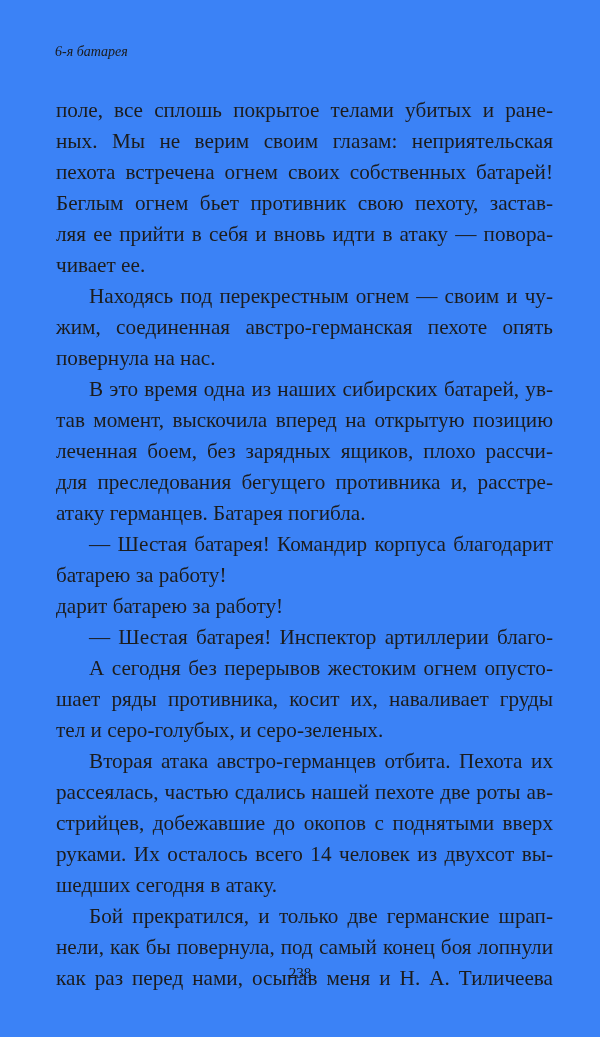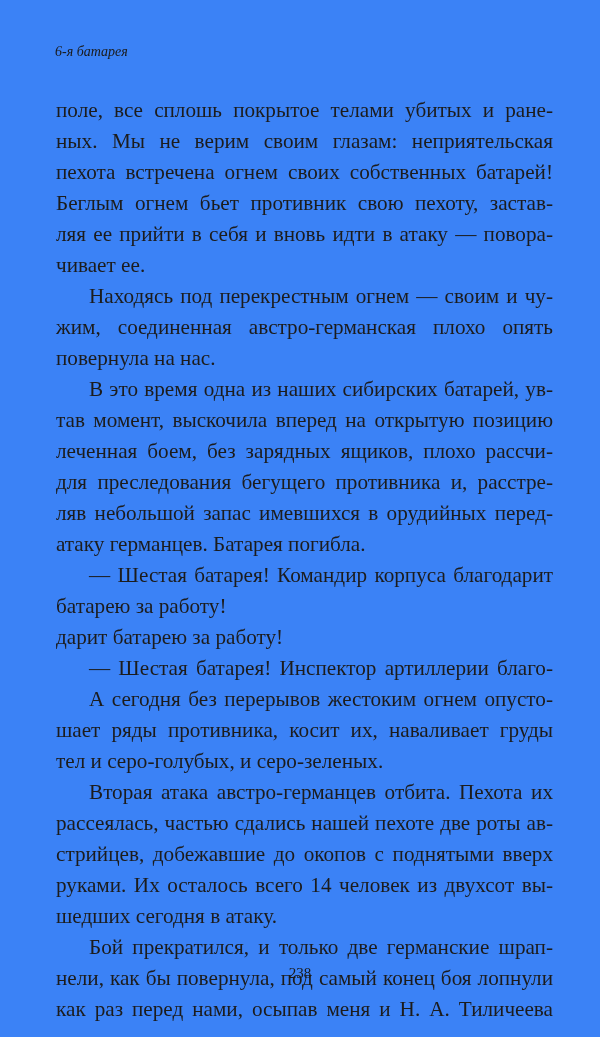--- a/index.html
+++ b/index.html
@@ -33,29 +33,28 @@
       <div>
         <span class="line">поле, все сплошь покрытое телами убитых и ране-</span>
         <span class="line">ных. Мы не верим своим глазам: неприятельская</span>
         <span class="line">пехота встречена огнем своих собственных батарей!</span>
         <span class="line">Беглым огнем бьет противник свою пехоту, застав-</span>
         <span class="line">ляя ее прийти в себя и вновь идти в атаку — повора-</span>
         <span class="line last">чивает ее.</span>
       </div>
       <div>
         <span class="line indent">Находясь под перекрестным огнем — своим и чу-</span>
-        <span class="line">жим, соединенная австро-германская плохо опять</span>
+        <span class="line">жим, соединенная австро-германская пехоте опять</span>
         <span class="line last">повернула на нас.</span>
       </div>
       <div>
         <span class="line indent">В это время одна из наших сибирских батарей, ув-</span>
         <span class="line">тав момент, выскочила вперед на открытую позицию</span>
         <span class="line">леченная боем, без зарядных ящиков, плохо рассчи-</span>
         <span class="line">для преследования бегущего противника и, расстре-</span>
-        <span class="line">ляв небольшой запас имевшихся в орудийных перед-</span>
         <span class="line last">атаку германцев. Батарея погибла.</span>
       </div>
       <div>
         <span class="line indent">— Шестая батарея! Командир корпуса благодарит</span>
         <span class="line last">батарею за работу!</span>
       </div>
       <div>
         <span class="line last">дарит батарею за работу!</span>
         <span class="line indent">— Шестая батарея! Инспектор артиллерии благо-</span>
       </div>

